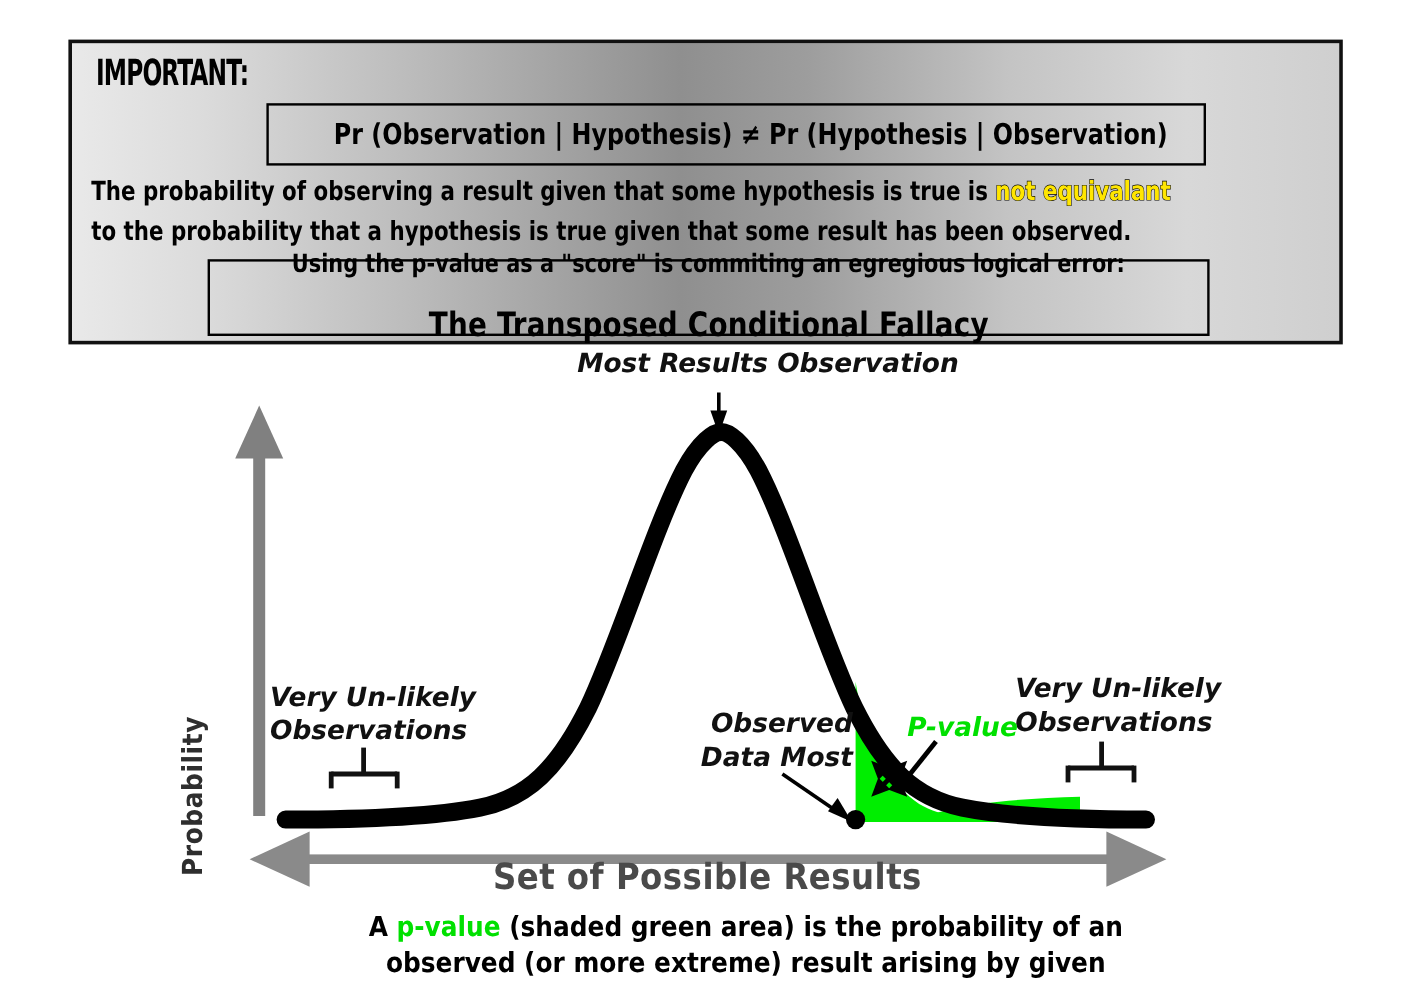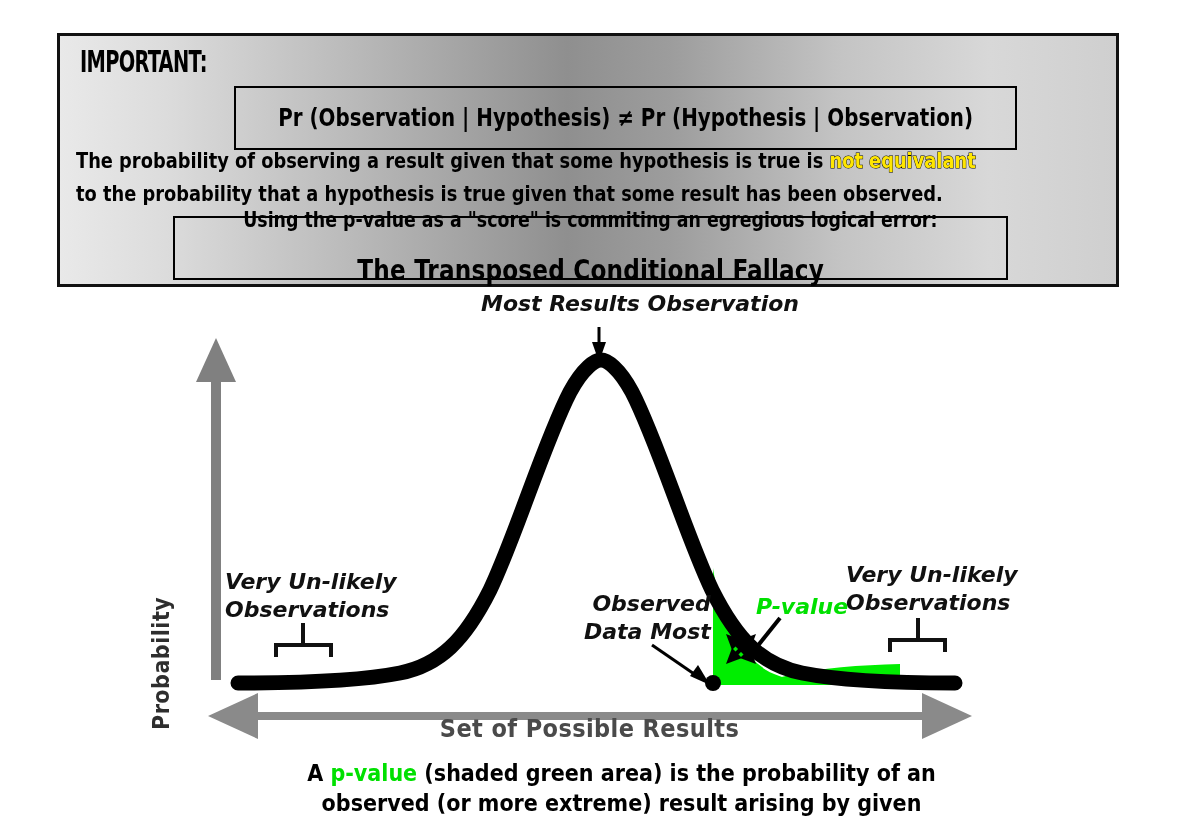--- a/index.html
+++ b/index.html
@@ -42,29 +42,29 @@
     font-weight: bold;
     font-size: 30px;
     letter-spacing: -1px;
     color: #000000;
     transform: scaleX(0.72);
     transform-origin: left top;
     white-space: nowrap;
   }
   #formula-box {
     position: absolute;
-    left: 174px;
+    left: 162px;
     top: 50px;
     width: 783px;
-    height: 64px;
+    height: 52px;
     box-sizing: border-box;
     border: 2px solid #000000;
     display: flex;
     align-items: center;
-    justify-content: center;
+    justify-content: flex-end;
   }
   #formula-text {
     font-family: "DejaVu Sans Condensed", "Liberation Sans Narrow", "Liberation Sans", sans-serif;
     font-weight: bold;
     font-size: 24px;
     color: #000000;
     white-space: nowrap;
     transform: scaleX(0.92);
   }
   .body-line {
@@ -163,21 +163,21 @@
     letter-spacing: 0.5px;
   }
   #label-xaxis {
     position: absolute;
     left: 0;
     top: 424px;
     width: 1179px;
     text-align: center;
     font-family: "DejaVu Sans Condensed", "Liberation Sans Narrow", "Liberation Sans", sans-serif;
     font-weight: bold;
-    font-size: 25px;
+    font-size: 30px;
     color: #4a4a4a;
     letter-spacing: 0.4px;
   }
 
   
   #caption {
     position: absolute;
     left: 0;
     top: 758px;
     width: 1179px;

